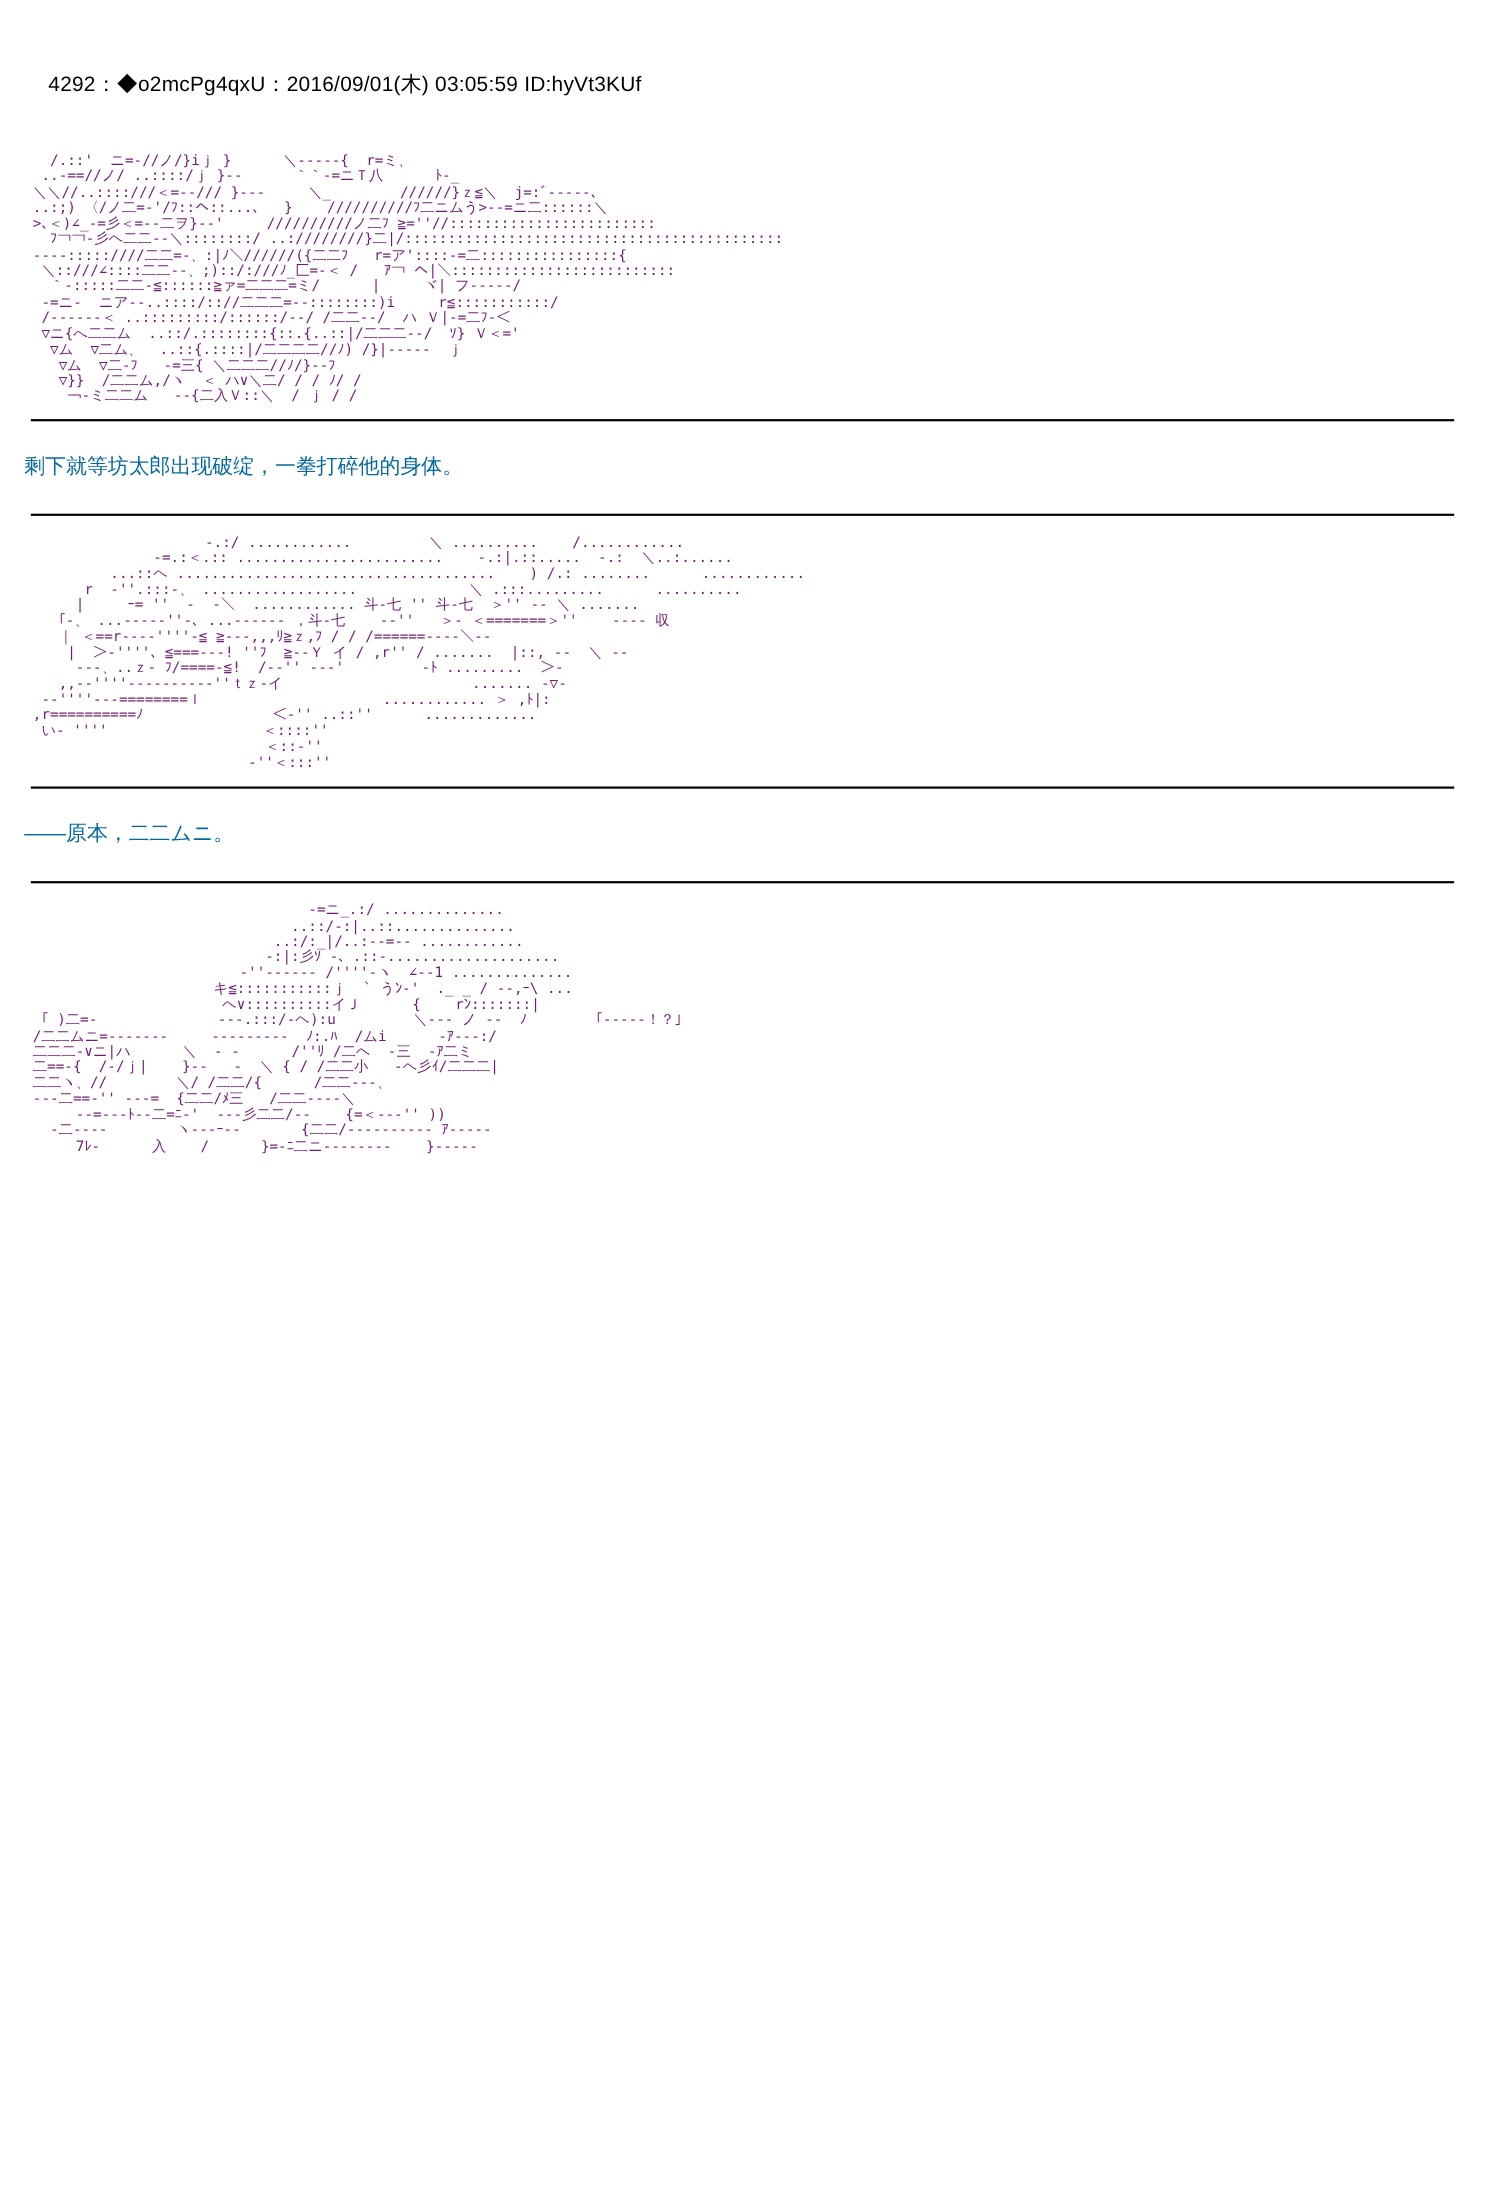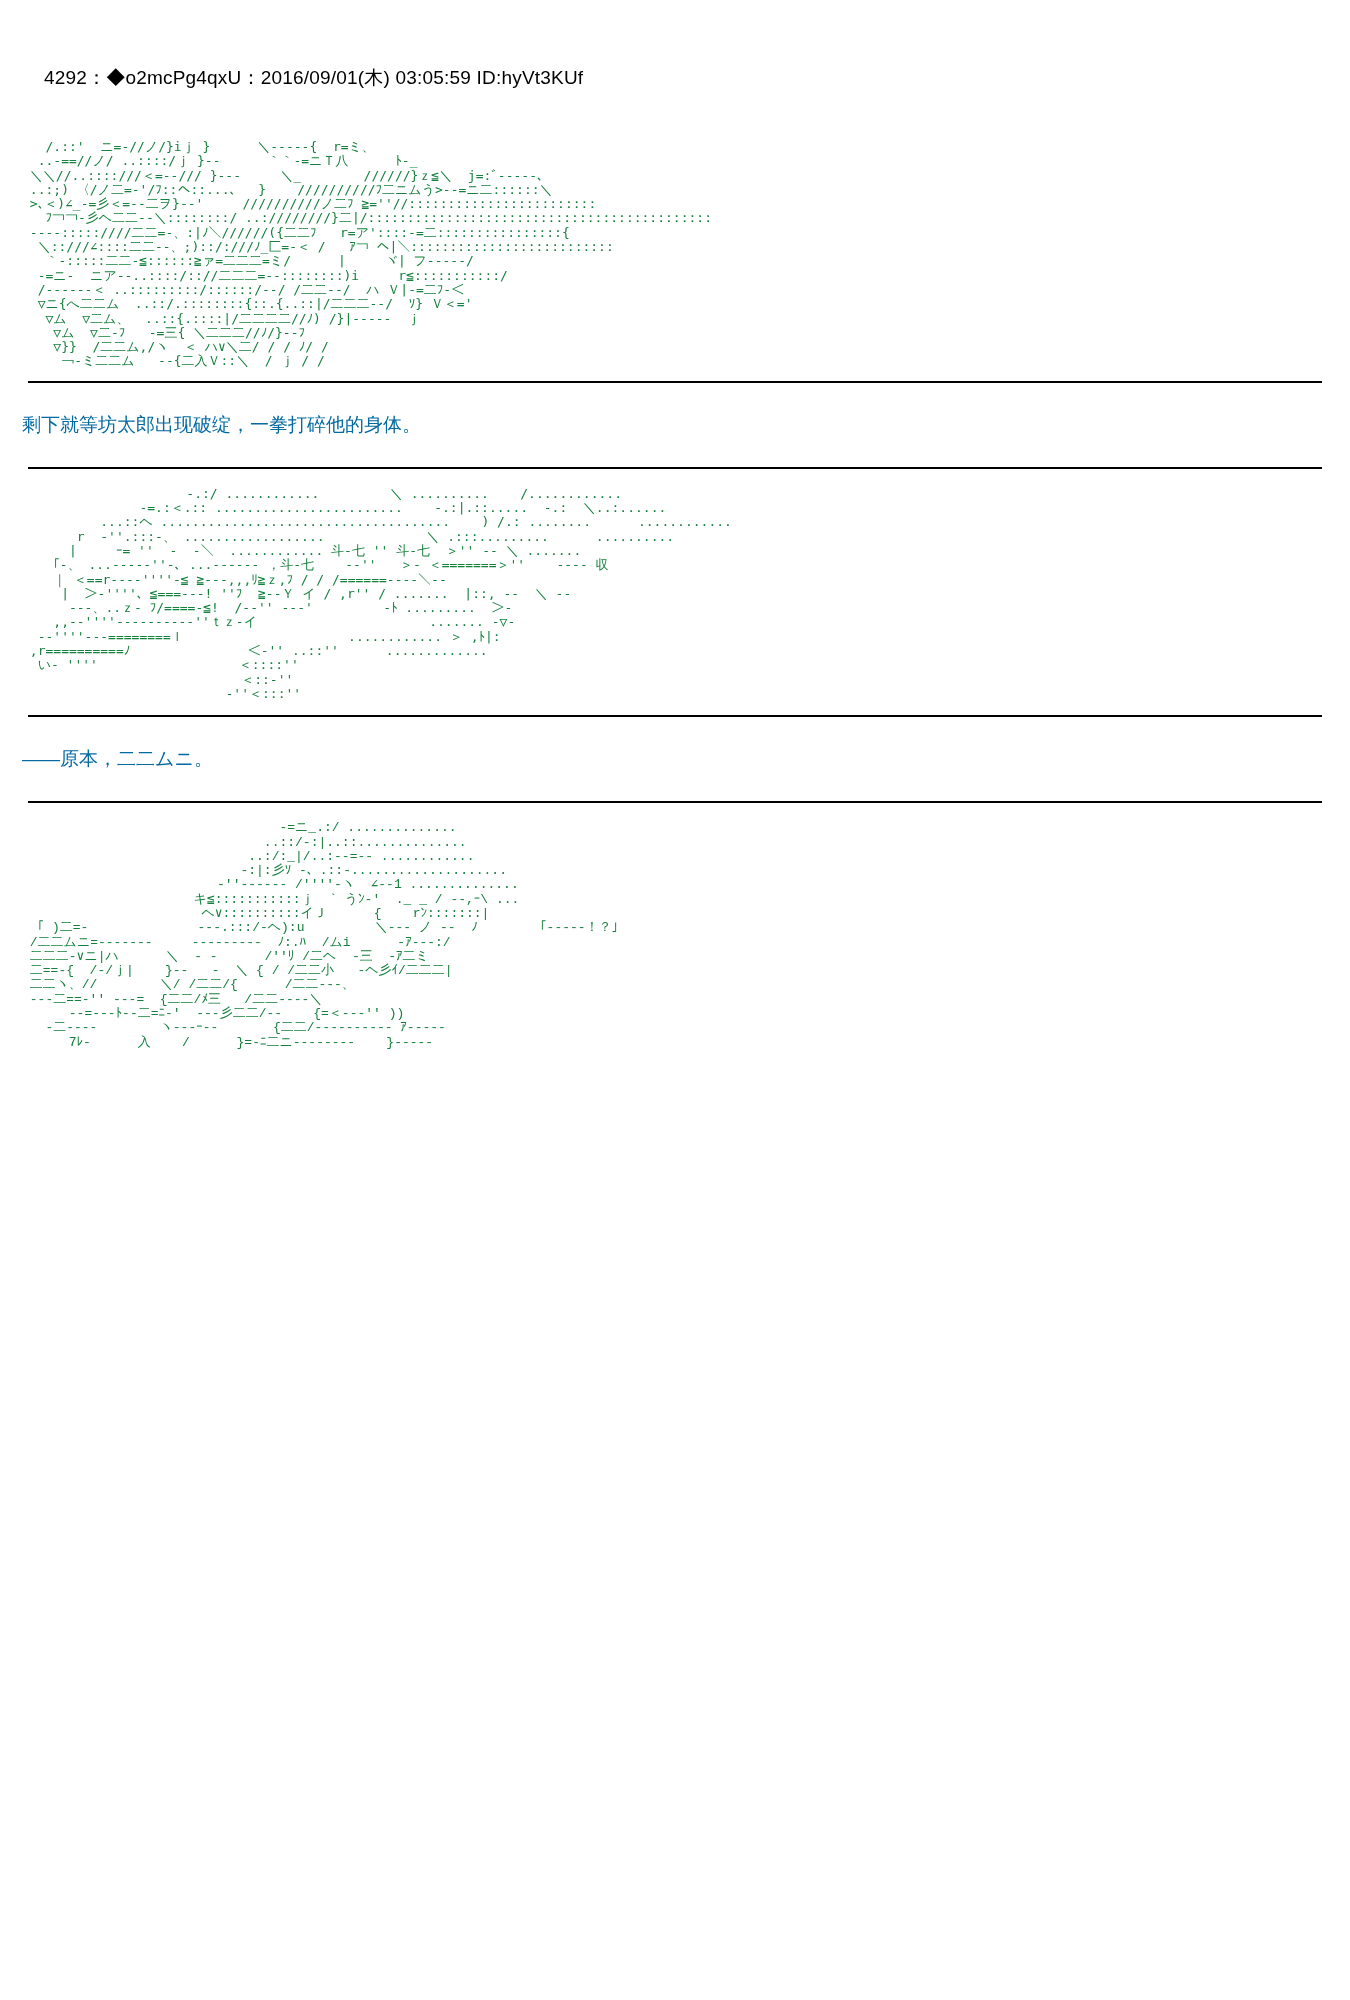--- a/index.html
+++ b/index.html
@@ -34,27 +34,27 @@
     border: none;
     border-top: 2px solid #000;
     margin: 0 28px;
     height: 0;
   }
   .aa-block {
     font-family: "DejaVu Sans Mono", "Liberation Mono", monospace;
     font-size: 13px;
     line-height: 14.3px;
     white-space: pre;
-    color: #15803d;
+    color: #701a75;
     letter-spacing: 0px;
     overflow: hidden;
   }
   .aa-1 { padding: 16px 0 12px 22px; }
   .aa-2 { padding: 18px 0 14px 22px; }
-  .aa-3 { padding: 18px 0 0 22px; font-family: Liberation Mono, monospace; }
+  .aa-3 { padding: 18px 0 0 22px; }
 
   .text-block {
     font-size: 19px;
     line-height: 40px;
     padding: 22px 0 22px 22px;
     color: #0369a1;
   }
   .text-block p {
     margin: 0 0 18px 0;
   }

